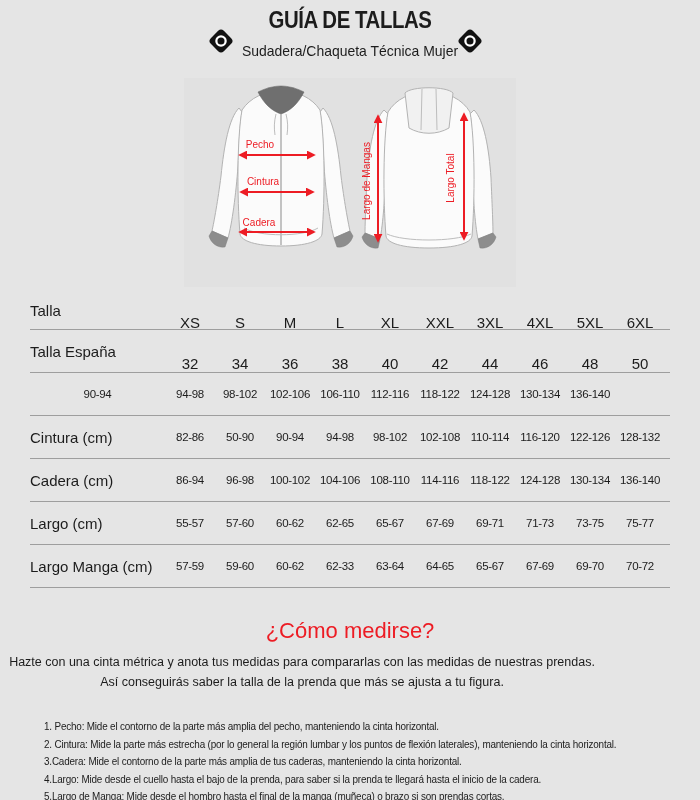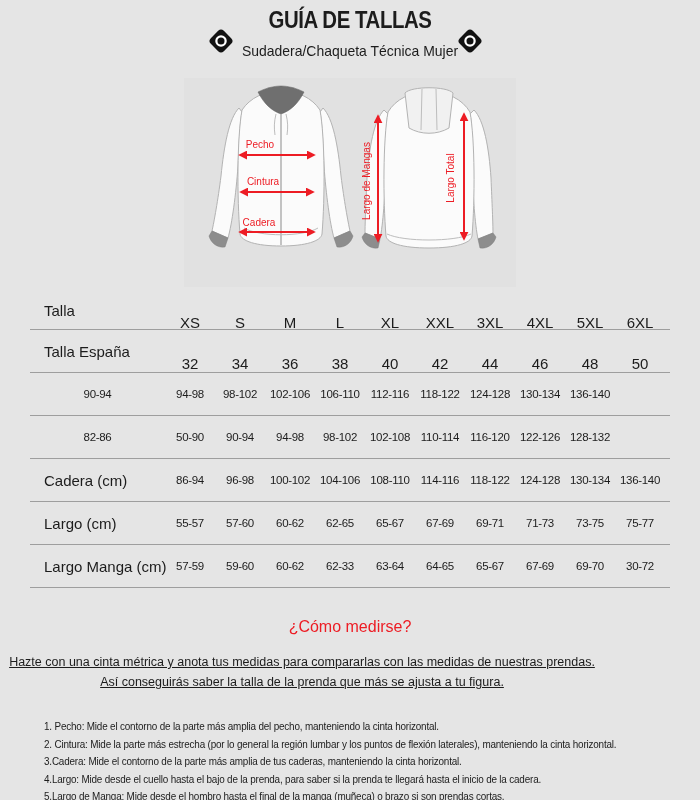--- a/index.html
+++ b/index.html
@@ -27,29 +27,29 @@
   .seam { fill:none; stroke:#bdbdbd; stroke-width:1; }
   .m-arrow { stroke:var(--accent); stroke-width:2; }
   .m-label { fill:var(--accent); font-size:10px; font-family:"Liberation Sans",sans-serif; }
   #arrowhead path { fill:var(--accent); }
 
   
   .size-table { position:absolute; left:30px; top:290px; width:640px; }
   .trow { display:grid; grid-template-columns:135px repeat(10, 50px); align-items:center;
           height:43px; border-bottom:1px solid var(--line); }
   .trow:first-child { height:40px; }
-  .tlabel { font-size:15px; text-align:left; white-space:nowrap;margin-left:14px; }
+  .tlabel { font-size:15px; text-align:left; white-space:nowrap; }
   .tcell { text-align:center; font-size:11.5px; letter-spacing:-0.3px; white-space:nowrap; }
   .trow.big .tcell { font-size:15px; letter-spacing:0;margin-top:24px; }
 
   
   .measure-heading { position:absolute; top:618px; left:0; width:700px; text-align:center;
-                     color:var(--accent); font-size:16px; }
+                     color:var(--accent); font-size:22px; }
   .measure-intro { position:absolute; top:652px; left:0; width:604px; text-align:center;
-                   font-size:12.5px; line-height:20px;text-decoration:underline; }
+                   font-size:12.5px; line-height:20px; }
   .measure-steps { position:absolute; top:718px; left:44px; width:650px;
                    font-size:11px; letter-spacing:-0.2px; line-height:17.6px; }
   .measure-steps .step { transform:scaleX(0.9); transform-origin:left center; white-space:nowrap; }
 </style>
 </head>
 <body>
 
 <div class="page">
 
   <div class="title">GUÍA DE TALLAS</div>
@@ -160,20 +160,21 @@
         <div class="tcell">98-102</div>
         <div class="tcell">102-106</div>
         <div class="tcell">106-110</div>
         <div class="tcell">112-116</div>
         <div class="tcell">118-122</div>
         <div class="tcell">124-128</div>
         <div class="tcell">130-134</div>
         <div class="tcell">136-140</div>
       </div>
       <div class="trow">
+        <div class="tlabel">Cintura (cm)</div>
         <div class="tcell">82-86</div>
         <div class="tcell">50-90</div>
         <div class="tcell">90-94</div>
         <div class="tcell">94-98</div>
         <div class="tcell">98-102</div>
         <div class="tcell">102-108</div>
         <div class="tcell">110-114</div>
         <div class="tcell">116-120</div>
         <div class="tcell">122-126</div>
         <div class="tcell">128-132</div>
@@ -208,21 +209,21 @@
         <div class="tlabel">Largo Manga (cm)</div>
         <div class="tcell">57-59</div>
         <div class="tcell">59-60</div>
         <div class="tcell">60-62</div>
         <div class="tcell">62-33</div>
         <div class="tcell">63-64</div>
         <div class="tcell">64-65</div>
         <div class="tcell">65-67</div>
         <div class="tcell">67-69</div>
         <div class="tcell">69-70</div>
-        <div class="tcell">30-72</div>
+        <div class="tcell">70-72</div>
       </div>
     </div>
 
   <div class="measure-heading">¿Cómo medirse?</div>
 
   <div class="measure-intro">
     <div>Hazte con una cinta métrica y anota tus medidas para compararlas con las medidas de nuestras prendas.</div>
     <div>Así conseguirás saber la talla de la prenda que más se ajusta a tu figura.</div>
   </div>
 

